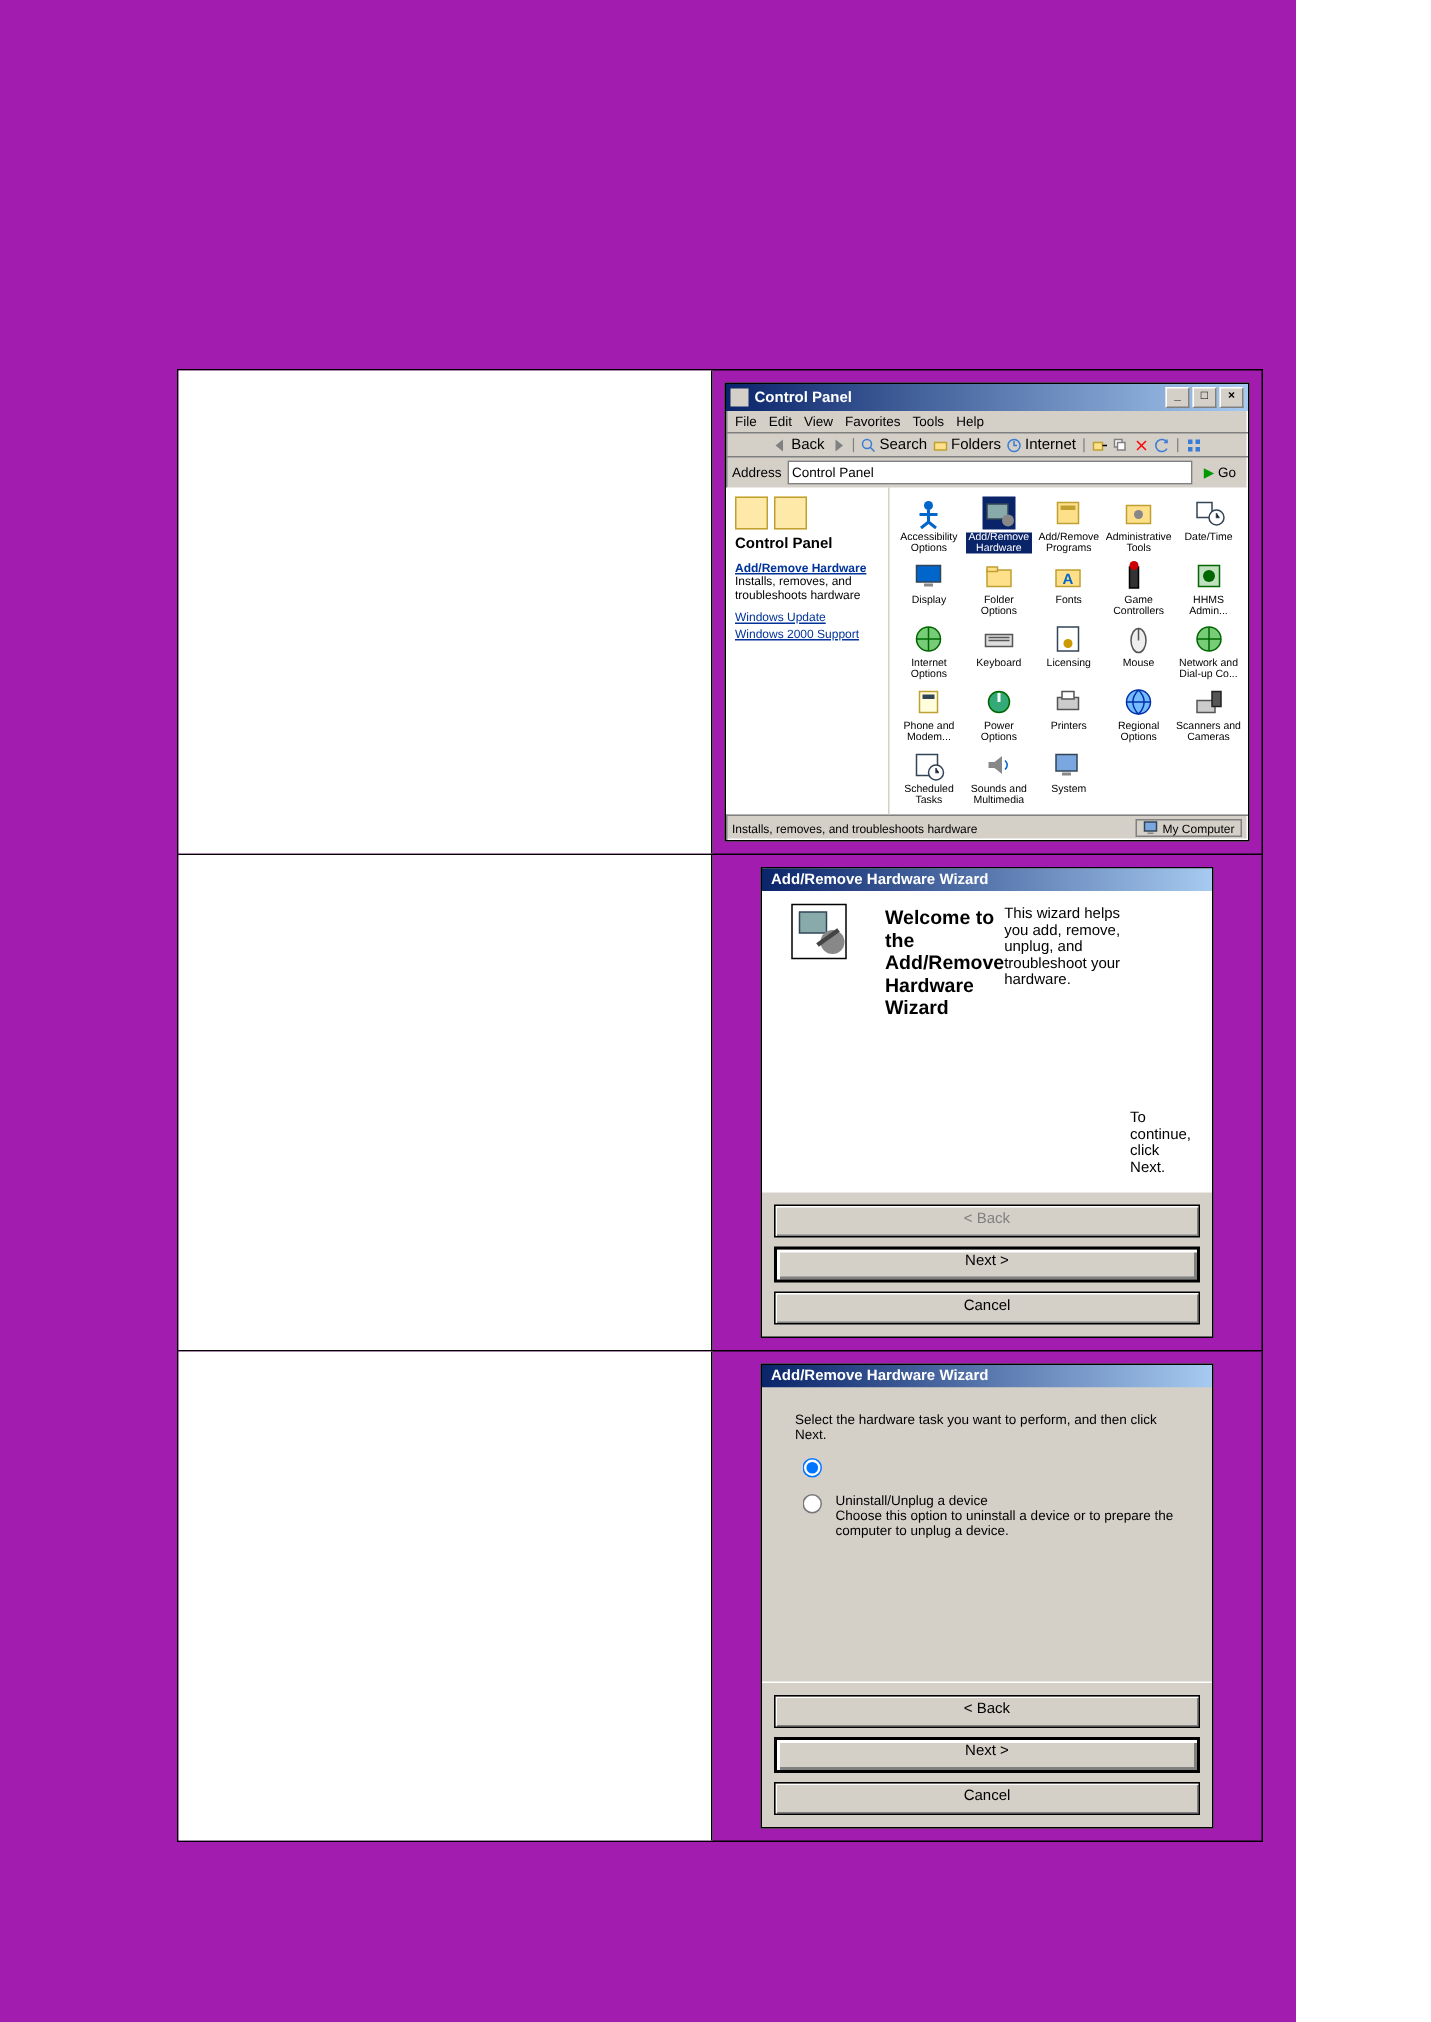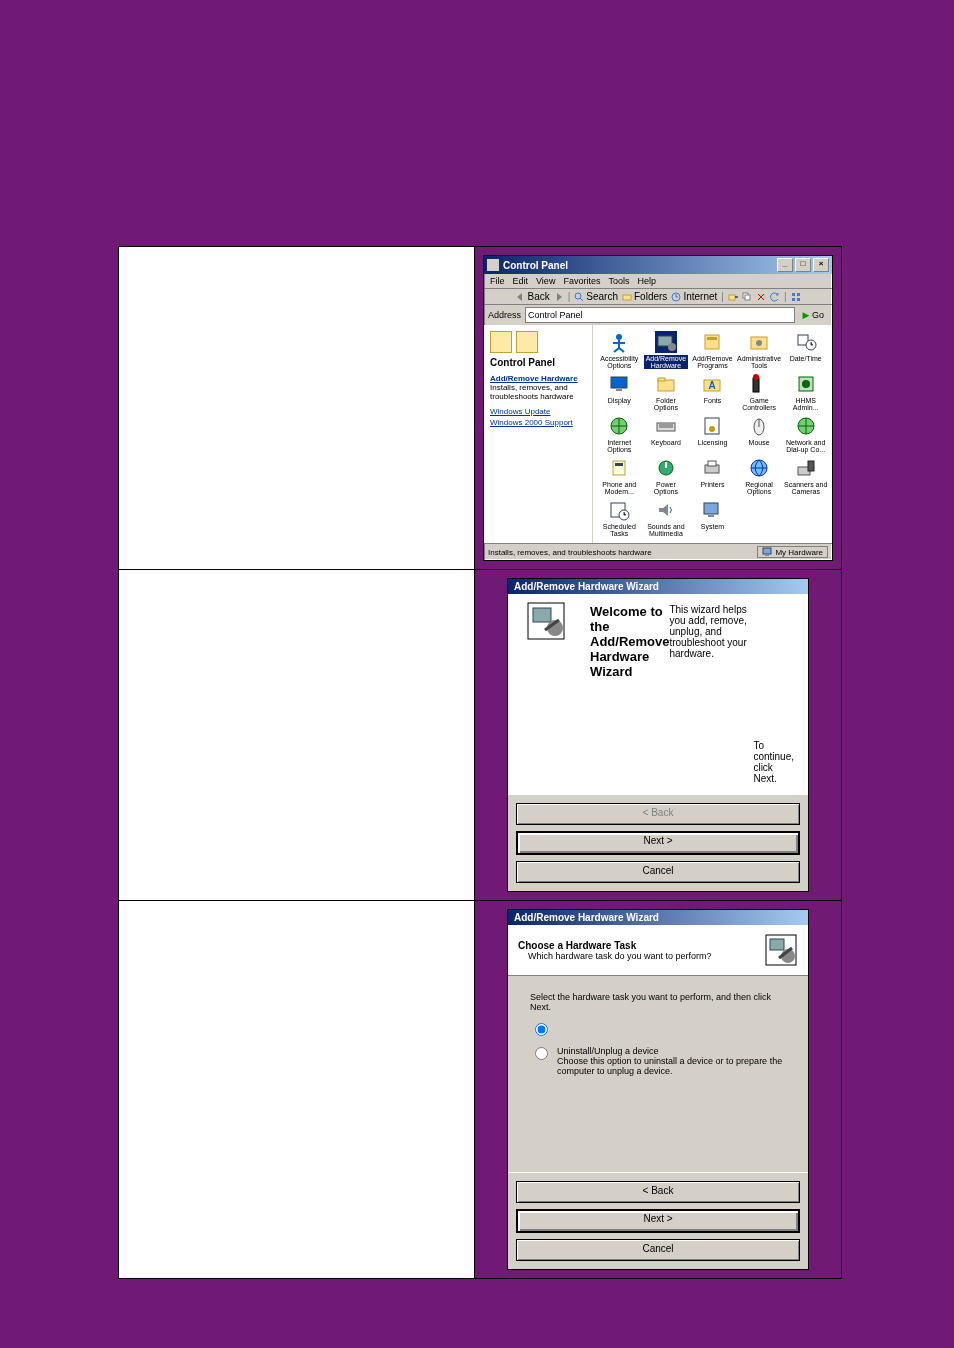--- a/index.html
+++ b/index.html
@@ -4,24 +4,24 @@
 <style>
   html, body {
     margin: 0;
     padding: 0;
     background: #fff;
     font-family: "Tahoma", "MS Sans Serif", Arial, sans-serif;
     font-size: 10px;
     color: #000;
   }
   .page {
-    width: 954px;
+    width: 864px;
     height: 1348px;
     box-sizing: border-box;
-    background: #701a75;
+    background: #a21caf;
     position: relative;
   }
   .grid {
     position: absolute;
     left: 118px;
     top: 246px;
     width: 722px;
     border: 1px solid #000;
   }
   .row {
@@ -573,21 +573,21 @@
 
           <div class="statusbar">
             <span>Installs, removes, and troubleshoots hardware</span>
             <span class="sb-right">
               <span class="sb-ico">
                 <svg viewBox="0 0 10 10">
                     <rect x="1" y="1" width="8" height="6" fill="#7aa7e0" stroke="#345"></rect>
                     <rect x="3" y="8" width="4" height="1" fill="#888"></rect>
                   </svg>
               </span>
-              <span>My Hardware</span>
+              <span>My Computer</span>
             </span>
           </div>
         </div>
 
       </div>
     </div>
 
     <div class="row">
       <div class="cell-left"></div>
       <div class="cell-right">
@@ -622,34 +622,20 @@
     </div>
 
     <div class="row">
       <div class="cell-left"></div>
       <div class="cell-right">
 
         <div class="wizard">
           <div class="wiz-title">Add/Remove Hardware Wizard</div>
 
           <div class="wiz-body-step">
-            <div class="wiz-header">
-              <div class="htxt">
-                <div class="h1">Choose a Hardware Task</div>
-                <div class="h2">Which hardware task do you want to perform?</div>
-              </div>
-              <span class="h-ico">
-                <svg viewBox="0 0 34 34">
-                  <rect x="2" y="2" width="30" height="30" fill="#fff" stroke="#000"></rect>
-                  <rect x="6" y="6" width="14" height="11" fill="#8aa" stroke="#345"></rect>
-                  <circle cx="24" cy="23" r="7" fill="#888"></circle>
-                  <path d="M15 25 L28 15" stroke="#444" stroke-width="3"></path>
-                </svg>
-              </span>
-            </div>
 
             <div class="wiz-content">
               <div class="lead">Select the hardware task you want to perform, and then click Next.</div>
 
               <label class="opt">
                 <input type="radio" name="hw" checked="" style="">
               </label>
 
               <label class="opt">
                 <input type="radio" name="hw" style="">

